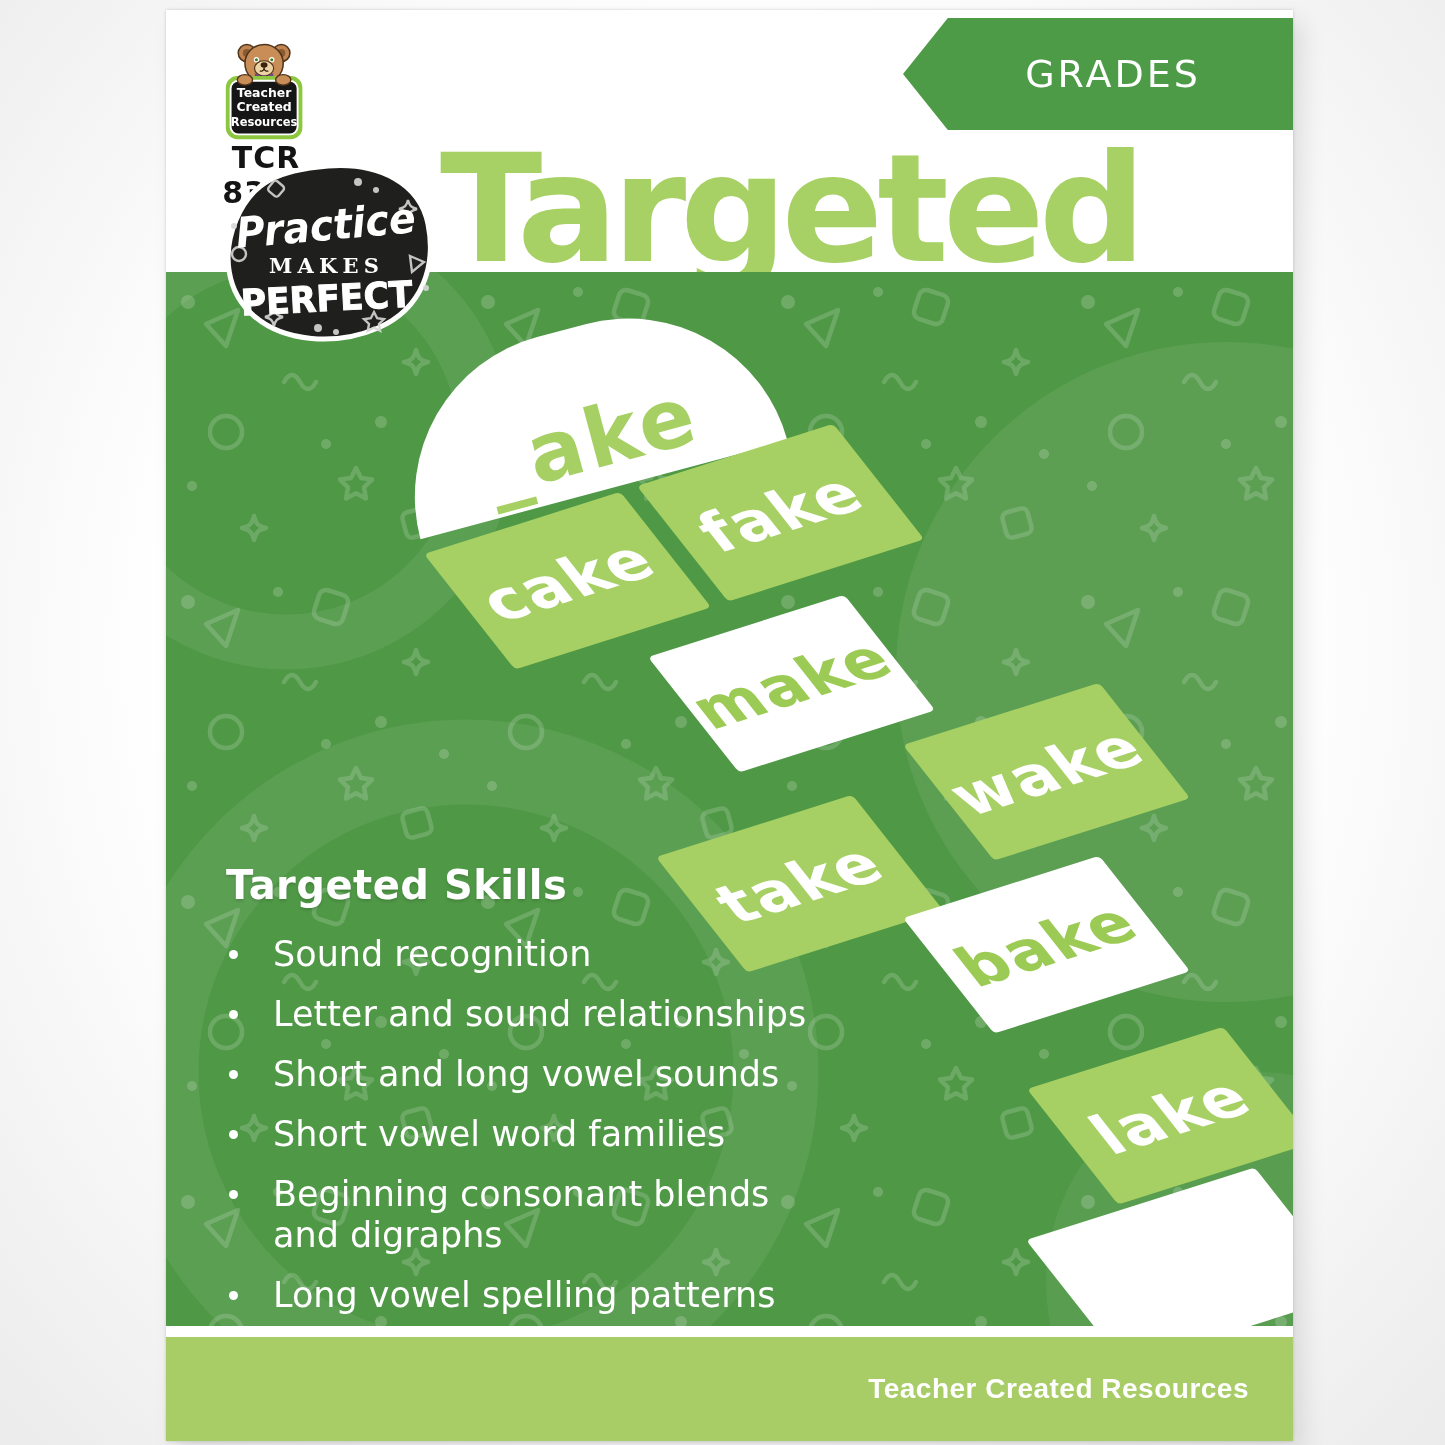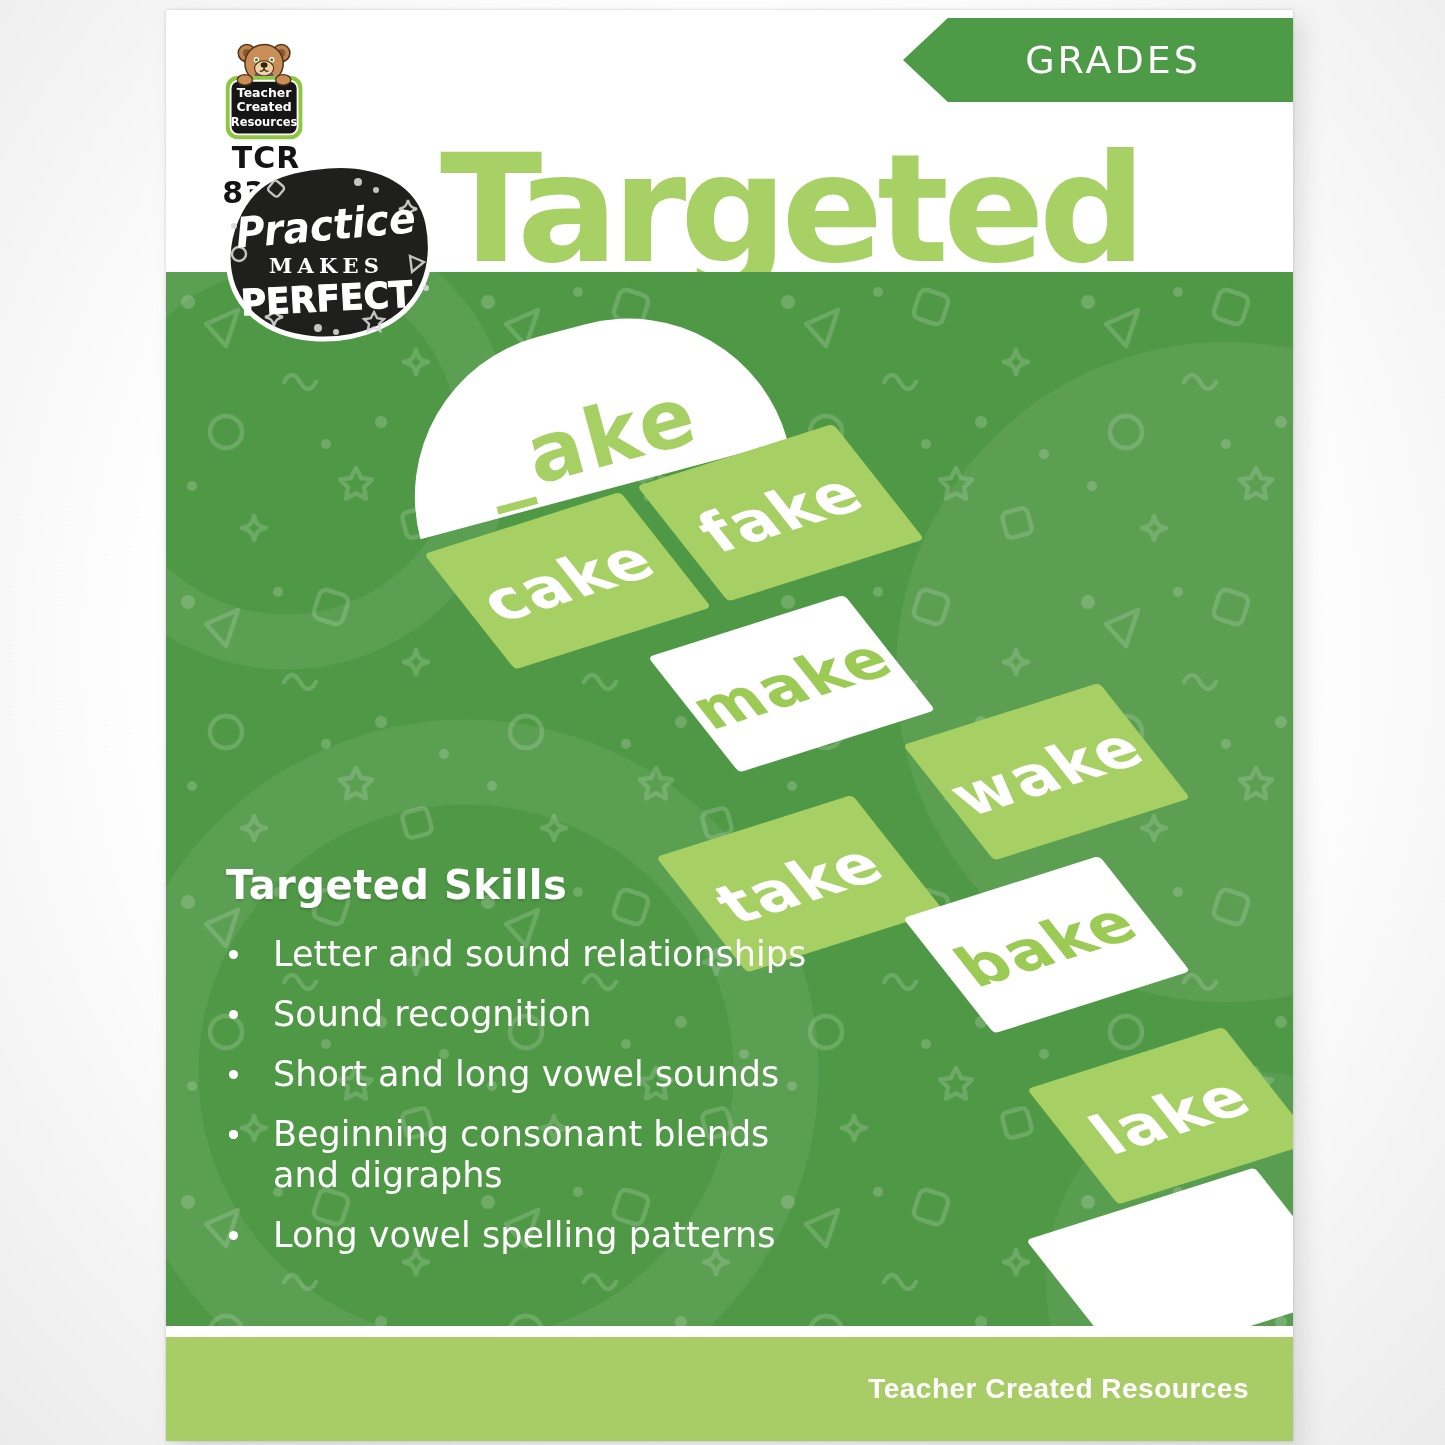--- a/index.html
+++ b/index.html
@@ -14,21 +14,21 @@
     box-shadow: 0 0 3px rgba(0,0,0,.18), 10px 11px 22px rgba(0,0,0,.10);
     margin-left: 8px;
   }
   
   .logo-svg { position:absolute; left:52px; top:22px; width:96px; height:134px; }
   .tcr-code {
     position:absolute; left:30px; top:130px; width:140px; text-align:center;
     font-size:30px; font-weight:bold; color:#141414; letter-spacing:1px;
   }
   .grades-banner {
-    position:absolute; left:737px; top:8px; width:390px; height:84px;
+    position:absolute; left:737px; top:8px; width:390px; height:112px;
     background:#4d9a47;
     clip-path: polygon(0 50%, 11.5% 0, 100% 0, 100% 100%, 11.5% 100%);
     display:flex; align-items:center; justify-content:center; gap:20px;
     padding-left:30px; box-sizing:border-box; color:#fff;
   }
   .grades-label { font-size:38px; font-weight:500; letter-spacing:3px; }
   .grades-value { font-size:94px; font-weight:800; letter-spacing:-5px; }
   .book-title {
     position:absolute; left:624px; top:124px; transform:translateX(-50%);
     font-size:150px; line-height:1; font-weight:800; letter-spacing:-6px;
@@ -217,32 +217,33 @@
       <div class="tile green" id="tile-lake">
         <span>lake</span>
       </div>
       <div class="tile white partial" id="tile-partial"></div>
 
       <div class="skills">
         <h2>Targeted Skills</h2>
         <ul>
           <li>
             <span class="bullet"></span>
+            <span>Sound recognition</span>
+          </li>
+          <li>
+            <span class="bullet"></span>
             <span>Letter and sound relationships</span>
           </li>
           <li>
             <span class="bullet"></span>
-            <span>Sound recognition</span>
-          </li>
-          <li>
-            <span class="bullet"></span>
             <span>Short and long vowel sounds</span>
           </li>
           <li>
             <span class="bullet"></span>
+            <span>Short vowel word families</span>
           </li>
           <li>
             <span class="bullet"></span>
             <span>Beginning consonant blends and digraphs</span>
           </li>
           <li>
             <span class="bullet"></span>
             <span>Long vowel spelling patterns</span>
           </li>
         </ul>

